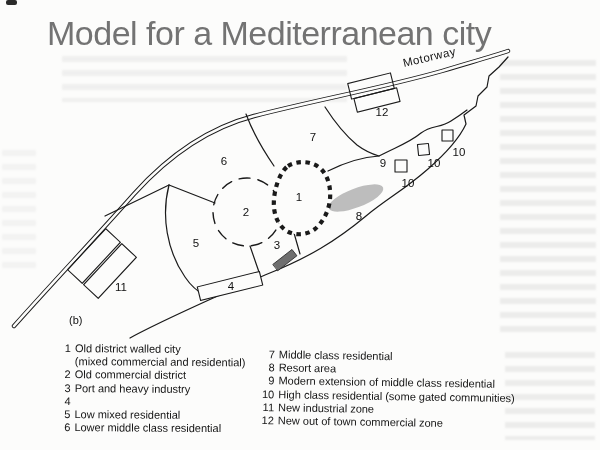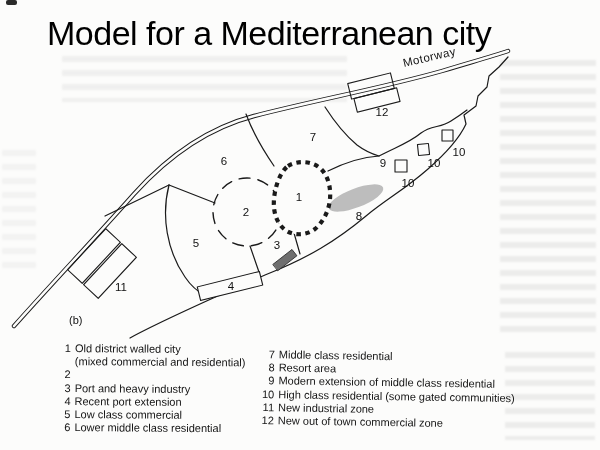--- a/index.html
+++ b/index.html
@@ -3,21 +3,21 @@
 <meta charset="utf-8">
 <style>
   html,body{margin:0;padding:0;}
   body{
     width:600px;height:450px;position:relative;overflow:hidden;
     background:#fcfcfb;
     font-family:"Liberation Sans",sans-serif;color:#111;
   }
   .title{
     position:absolute;left:47px;top:14px;width:540px;
-    font-size:34px;font-weight:400;letter-spacing:-0.5px;color:#000000;
+    font-size:34px;font-weight:400;letter-spacing:-0.5px;color:#737373;
     white-space:nowrap;z-index:5;
   }
   .map-svg{position:absolute;left:0;top:0;z-index:2;}
   .fig-label{position:absolute;left:69px;top:314px;font-size:11px;z-index:3;}
   .legend{position:absolute;z-index:4;font-size:11px;line-height:13.2px;color:#141414;}
   .legend.left{left:58px;top:342px;transform:rotate(0.4deg);transform-origin:0 0;}
   .legend.right{left:258px;top:348px;transform:rotate(0.9deg);transform-origin:0 0;}
   .legend .row{display:flex;}
   .legend .num{flex:none;text-align:right;margin-right:4px;}
   .legend.left .num{width:13px;}
@@ -127,32 +127,32 @@
   <div class="row">
       <span class="num">1</span>
       <span>Old district walled city</span>
     </div>
   <div class="row">
       <span class="num"></span>
       <span>(mixed commercial and residential)</span>
     </div>
   <div class="row">
       <span class="num">2</span>
+      <span>Old commercial district</span>
     </div>
   <div class="row">
       <span class="num">3</span>
       <span>Port and heavy industry</span>
     </div>
   <div class="row">
       <span class="num">4</span>
-      <span>Recent port extension</span>
     </div>
   <div class="row">
       <span class="num">5</span>
-      <span>Low class commercial</span>
+      <span>Low mixed residential</span>
     </div>
   <div class="row">
       <span class="num">6</span>
       <span>Lower middle class residential</span>
     </div>
 </div>
 
 <div class="legend right">
   <div class="row">
       <span class="num">7</span>

